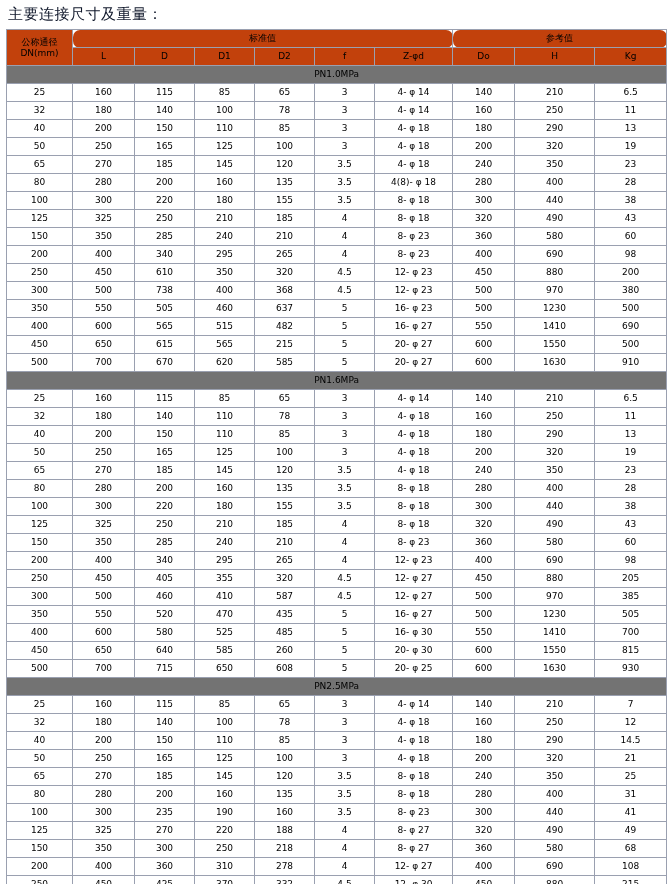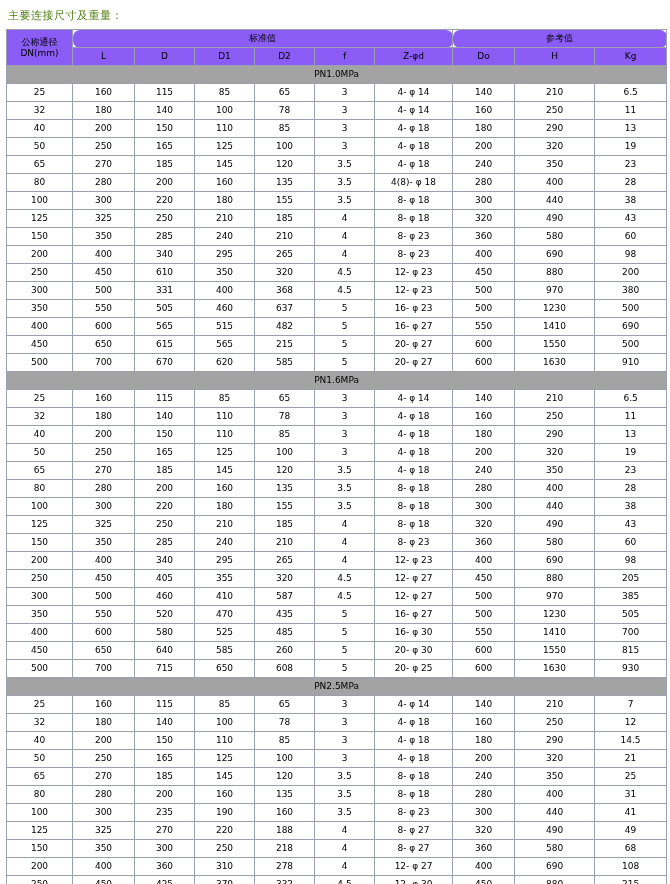--- a/index.html
+++ b/index.html
@@ -13,64 +13,64 @@
     font-family: "DejaVu Sans", "Liberation Sans", sans-serif;
     color: #000000;
     overflow: hidden;
   }
   .page {
     width: 670px;
     box-sizing: border-box;
     padding: 6px 4px 0 6px;
   }
   .doc-title {
-    font-size: 11px;
+    font-size: 15px;
     line-height: 18px;
     margin: 1px 0 4px 2px;
     letter-spacing: 0.5px;
-    color: #4d7c0f;
+    color: #0f172a;
     font-family: Liberation Mono, monospace;
   }
   table.dim-table {
     border-collapse: collapse;
     width: 660px;
     table-layout: fixed;
   }
   table.dim-table td, table.dim-table th {
     border: 1px solid #9aa0b0;
     font-weight: normal;
     font-size: 9px;
     text-align: center;
     vertical-align: middle;
     padding: 0;
     height: 17px;
     line-height: 11px;
     color: #000;
   }
   .hdr-grp, .hdr-sub, .dn-cell {
-    background: #8b5cf6;
+    background: #c2410c;
   }
   .hdr-grp {
     font-size: 9.5px;
     height: 16px;
     border-radius: 7px;
   }
   .hdr-sub {
     font-size: 9.5px;
     height: 19px;
   }
   .dn-cell {
     font-size: 9px;
     line-height: 11px;
     height: 33px;
   }
   .dn-cell .l1 { display: block; }
   .dn-cell .l2 { display: block; }
   .section-row td {
-    background: #a3a3a3;
+    background: #737373;
     font-size: 9.5px;
     height: 15px;
     margin-left: 37px;
   }
   .data-row td {
     background: #ffffff;
     height: 17.2px;
     font-size: 9px;
   }
   
@@ -258,21 +258,21 @@
           <td>320</td>
           <td>4.5</td>
           <td>12- φ 23</td>
           <td>450</td>
           <td>880</td>
           <td>200</td>
         </tr>
         <tr class="data-row">
           <td>300</td>
           <td>500</td>
-          <td>331</td>
+          <td>738</td>
           <td>400</td>
           <td>368</td>
           <td>4.5</td>
           <td>12- φ 23</td>
           <td>500</td>
           <td>970</td>
           <td>380</td>
         </tr>
         <tr class="data-row">
           <td>350</td>

